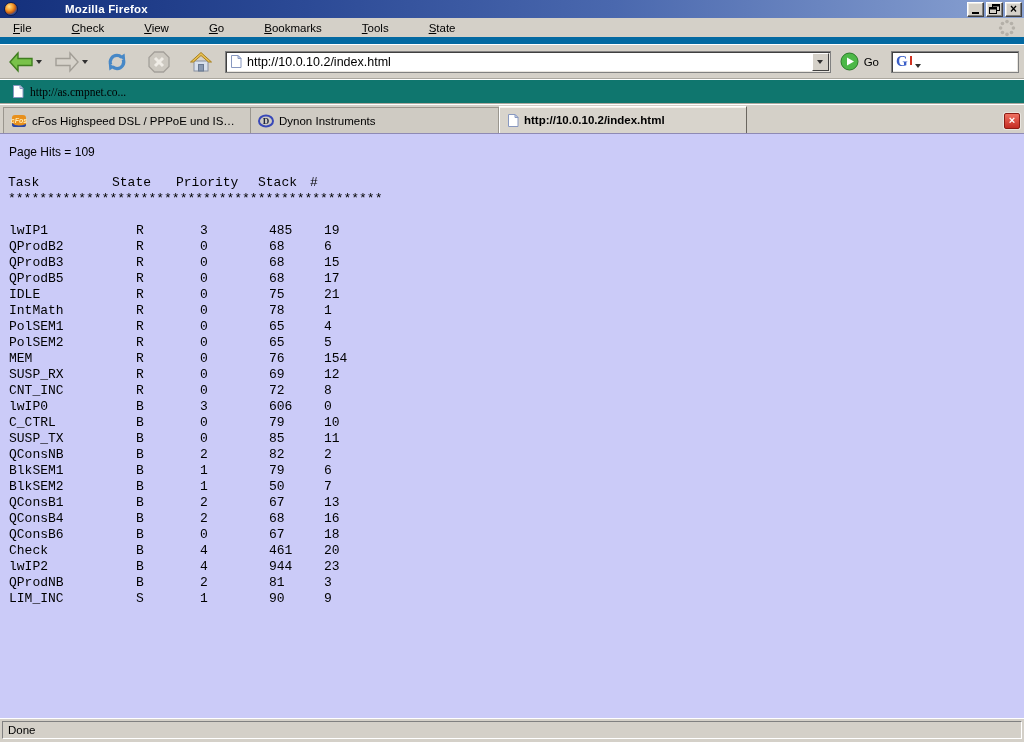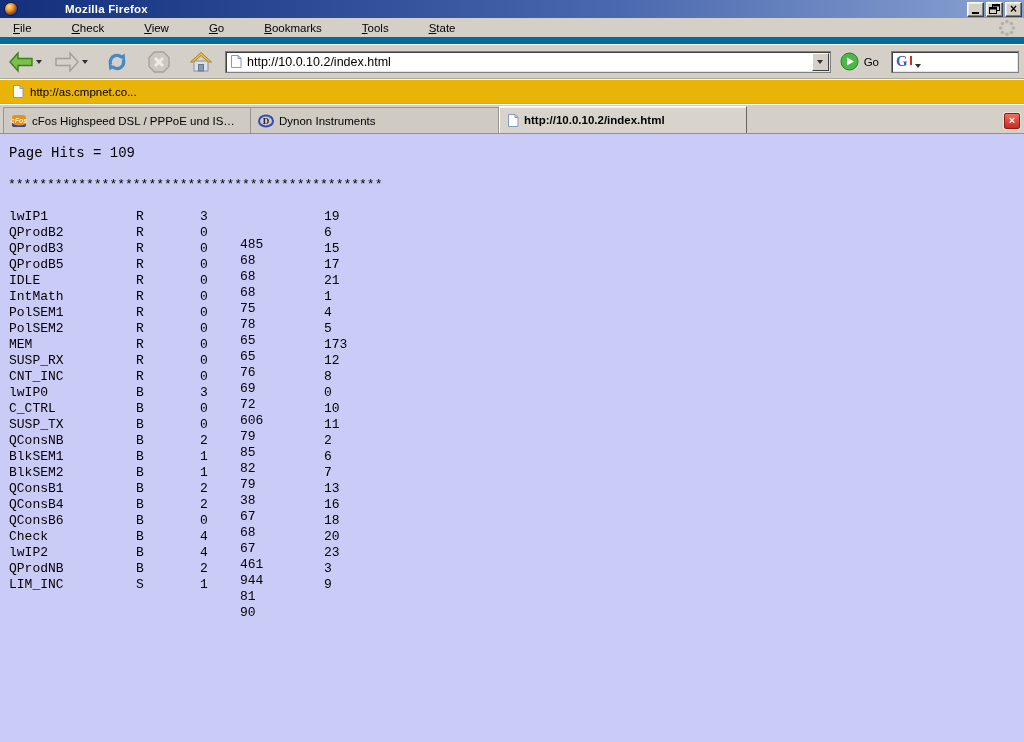--- a/index.html
+++ b/index.html
@@ -48,22 +48,22 @@
   .go-label { font-size:11.5px; margin-left:5px; }
   .searchbox { width:128px; height:22px; flex:0 0 128px; margin-left:8px; background:#fff; display:flex; align-items:center;
                border:1px solid #808080; box-shadow:inset 1px 1px 0 #404040, inset -1px -1px 0 #e8e5df; padding:0 4px; }
   .g-logo { font-family:"Liberation Serif", serif; font-weight:bold; font-size:15px; color:#3a5fc8;
             position:relative; line-height:15px; }
   .g-mark { position:absolute; right:-4px; top:2px; width:2px; height:9px; background:#d03020; }
   .search-caret { width:0; height:0; border-left:3px solid transparent; border-right:3px solid transparent;
                   border-top:4px solid #303030; margin-left:7px; margin-top:8px; }
 
   
-  .bookmarksbar { height:25px; flex:0 0 25px; background:#eab308; display:flex; align-items:center;
-                  padding:0 8px; border-top:1px solid #fff; border-bottom:1px solid #aca89f; }
+  .bookmarksbar { height:25px; flex:0 0 25px; background:#0f766e; display:flex; align-items:center;
+                  padding:0 8px; border-top:1px solid #fff; border-bottom:1px solid #aca89f;font-family:Liberation Serif, serif; }
   .bookmark-item { display:flex; align-items:center; gap:6px; font-size:11.5px; padding:2px 4px; }
 
   
   .tabstrip { height:30px; flex:0 0 30px; background:#d4d0c8; display:flex; align-items:flex-end;
               padding:3px 4px 0 3px; border-top:1px solid #fff; border-bottom:1px solid #8e8ab4; }
   .tab { width:248px; height:26px; display:flex; align-items:center; gap:5px; padding:0 7px;
          font-size:11.5px; background:#cfcbc3; border:1px solid #9a968e; border-bottom:none;
          white-space:nowrap; overflow:hidden; }
   .tab + .tab { border-left:none; }
   .tab.active { height:27px; background:#d8d4cc; font-weight:bold;
@@ -71,27 +71,27 @@
                 box-shadow:inset 0 1px 0 #f4f1ea; }
   .tab-label { overflow:hidden; text-overflow:ellipsis; }
   .tabclose { margin-left:auto; align-self:center; width:16px; height:16px;
               background:linear-gradient(#f07060,#c42c24); border:1px solid #8c1c14;
               color:#fff; font-size:11px; font-weight:bold; line-height:13px;
               display:flex; align-items:center; justify-content:center; border-radius:2px;
               box-shadow:0 0 0 1px #e8e5df; }
 
   
   .content { flex:1; background:#cbcbf8; overflow:hidden; }
-  .hits { font-family:Liberation Mono, monospace; font-size:14px; margin:11px 0 0 9px; }
+  .hits { font-family:Liberation Sans, sans-serif; font-size:12px; margin:11px 0 0 9px; }
   .tasktable { margin-top:16px; font-family:"Liberation Mono","DejaVu Sans Mono",monospace;
                font-size:13px; line-height:16px; }
   .trow { position:relative; height:16px; }
   .trow span { position:absolute; top:0; white-space:pre; }
   .h0 { left:8px; } .h1 { left:112px; } .h2 { left:176px; } .h3 { left:258px; } .h4 { left:310px; }
-  .c-task { left:9px; } .c-state { left:136px; } .c-pri { left:200px; } .c-stack { left:240px;margin-top:28px; } .c-num { left:324px; }
+  .c-task { left:9px; } .c-state { left:136px; } .c-pri { left:200px; } .c-stack { left:269px; } .c-num { left:324px; }
   .blankrow { height:16px; }
 
   
   .statusbar { height:24px; flex:0 0 24px; background:#d4d0c8; border-top:1px solid #fff; padding:2px 2px 3px 2px; }
   .status-panel { height:100%; border:1px solid; border-color:#808080 #ffffff #ffffff #808080;
                   display:flex; align-items:center; padding:0 5px; font-size:11.5px; }
 
   
   .icon-16 { width:16px; height:16px; flex:0 0 16px; }
   svg { display:block; }
@@ -245,20 +245,27 @@
     </div>
     <div class="tabclose">
         <span>×</span>
       </div>
   </div>
 
   <div class="content">
     <div class="hits">Page Hits = 109</div>
     <div class="tasktable">
       <div class="trow">
+        <span class="h0">Task</span>
+        <span class="h1">State</span>
+        <span class="h2">Priority</span>
+        <span class="h3">Stack</span>
+        <span class="h4">#</span>
+      </div>
+      <div class="trow">
         <span class="h0">************************************************</span>
       </div>
       <div class="blankrow"></div>
       <div id="task-rows">
   <div class="trow">
     <span class="c-task">lwIP1</span>
     <span class="c-state">R</span>
     <span class="c-pri">3</span>
     <span class="c-stack">485</span>
     <span class="c-num">19</span>
@@ -318,21 +325,21 @@
     <span class="c-pri">0</span>
     <span class="c-stack">65</span>
     <span class="c-num">5</span>
   </div>
 
   <div class="trow">
     <span class="c-task">MEM</span>
     <span class="c-state">R</span>
     <span class="c-pri">0</span>
     <span class="c-stack">76</span>
-    <span class="c-num">173</span>
+    <span class="c-num">154</span>
   </div>
 
   <div class="trow">
     <span class="c-task">SUSP_RX</span>
     <span class="c-state">R</span>
     <span class="c-pri">0</span>
     <span class="c-stack">69</span>
     <span class="c-num">12</span>
   </div>
 
@@ -381,21 +388,21 @@
     <span class="c-state">B</span>
     <span class="c-pri">1</span>
     <span class="c-stack">79</span>
     <span class="c-num">6</span>
   </div>
 
   <div class="trow">
     <span class="c-task">BlkSEM2</span>
     <span class="c-state">B</span>
     <span class="c-pri">1</span>
-    <span class="c-stack">38</span>
+    <span class="c-stack">50</span>
     <span class="c-num">7</span>
   </div>
 
   <div class="trow">
     <span class="c-task">QConsB1</span>
     <span class="c-state">B</span>
     <span class="c-pri">2</span>
     <span class="c-stack">67</span>
     <span class="c-num">13</span>
   </div>
@@ -444,14 +451,19 @@
     <span class="c-task">LIM_INC</span>
     <span class="c-state">S</span>
     <span class="c-pri">1</span>
     <span class="c-stack">90</span>
     <span class="c-num">9</span>
   </div>
 </div>
     </div>
   </div>
 
+  <div class="statusbar">
+    <div class="status-panel">
+      <span>Done</span>
+    </div>
+  </div>
 
 </div>
 
 </body></html>

